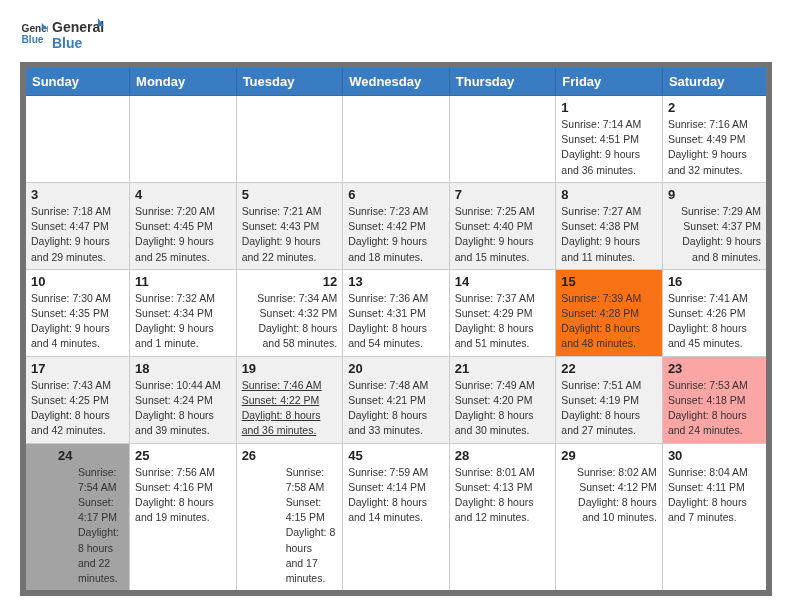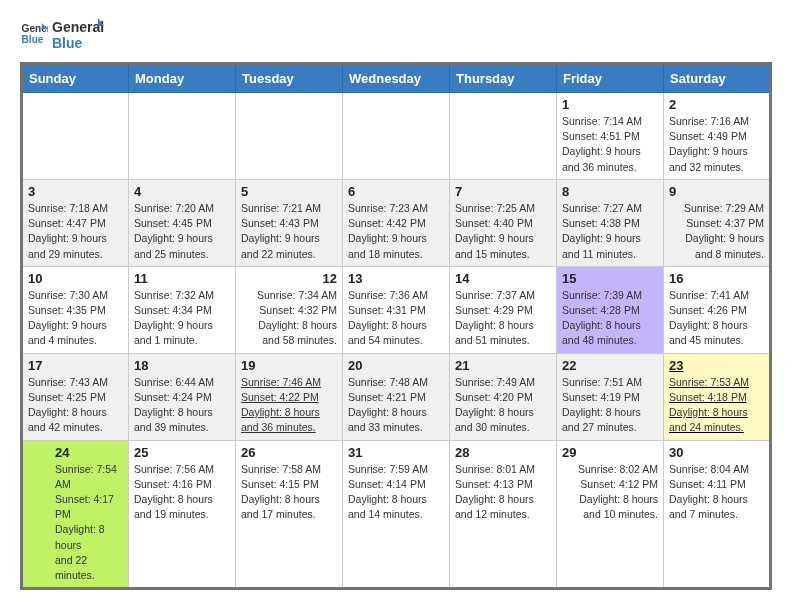--- a/index.html
+++ b/index.html
@@ -38,21 +38,21 @@
       font-weight: bold;
       color: #333;
     }
     .location {
       font-size: 15px;
       color: #555;
     }
     .calendar {
       width: 100%;
       border-collapse: collapse;
-      border: 3px solid #737373;
+      border: 6px solid #737373;
     }
     .calendar th {
       background-color: #3a7cc1;
       color: #fff;
       font-size: 13px;
       font-weight: bold;
       padding: 6px 6px;
       border: 1px solid #2e6baa;
       text-align: left;
     }
@@ -228,21 +228,21 @@
 Daylight: 8 hours
 and 54 minutes.</div>
           </td>
           <td style="background: rgb(255, 255, 255);">
             <span class="day-num">14</span>
             <div class="day-info" style="white-space: pre-line;">Sunrise: 7:37 AM
 Sunset: 4:29 PM
 Daylight: 8 hours
 and 51 minutes.</div>
           </td>
-          <td style="background: #c4b5fd;">
+          <td style="background: #f97316;">
             <span class="day-num">15</span>
             <div class="day-info" style="white-space: pre-line;">Sunrise: 7:39 AM
 Sunset: 4:28 PM
 Daylight: 8 hours
 and 48 minutes.</div>
           </td>
           <td style="background: rgb(255, 255, 255);">
             <span class="day-num">16</span>
             <div class="day-info" style="white-space: pre-line;">Sunrise: 7:41 AM
 Sunset: 4:26 PM
@@ -253,21 +253,21 @@
         <tr>
           <td style="background: rgb(240, 240, 240);">
             <span class="day-num">17</span>
             <div class="day-info" style="white-space: pre-line;">Sunrise: 7:43 AM
 Sunset: 4:25 PM
 Daylight: 8 hours
 and 42 minutes.</div>
           </td>
           <td style="background: rgb(240, 240, 240);">
             <span class="day-num">18</span>
-            <div class="day-info" style="white-space: pre-line;">Sunrise: 6:44 AM
+            <div class="day-info" style="white-space: pre-line;">Sunrise: 10:44 AM
 Sunset: 4:24 PM
 Daylight: 8 hours
 and 39 minutes.</div>
           </td>
           <td style="background: rgb(240, 240, 240);">
             <span class="day-num">19</span>
             <div class="day-info" style="white-space: pre-line; text-decoration: underline;">Sunrise: 7:46 AM
 Sunset: 4:22 PM
 Daylight: 8 hours
 and 36 minutes.</div>
@@ -286,52 +286,52 @@
 Daylight: 8 hours
 and 30 minutes.</div>
           </td>
           <td style="background: rgb(240, 240, 240);">
             <span class="day-num">22</span>
             <div class="day-info" style="white-space: pre-line;">Sunrise: 7:51 AM
 Sunset: 4:19 PM
 Daylight: 8 hours
 and 27 minutes.</div>
           </td>
-          <td style="background: #fef9c3; text-decoration: underline;">
+          <td style="background: #fca5a5;">
             <span class="day-num">23</span>
             <div class="day-info" style="white-space: pre-line;">Sunrise: 7:53 AM
 Sunset: 4:18 PM
 Daylight: 8 hours
 and 24 minutes.</div>
           </td>
         </tr>
         <tr>
-          <td style="background: #bef264; padding-left: 32px;">
+          <td style="background: #a3a3a3; padding-left: 32px;">
             <span class="day-num">24</span>
-            <div class="day-info" style="white-space: pre-line;">Sunrise: 7:54 AM
+            <div class="day-info" style="white-space: pre-line; margin-left: 20px;">Sunrise: 7:54 AM
 Sunset: 4:17 PM
 Daylight: 8 hours
 and 22 minutes.</div>
           </td>
           <td style="background: rgb(255, 255, 255);">
             <span class="day-num">25</span>
             <div class="day-info" style="white-space: pre-line;">Sunrise: 7:56 AM
 Sunset: 4:16 PM
 Daylight: 8 hours
 and 19 minutes.</div>
           </td>
           <td style="background: rgb(255, 255, 255);">
             <span class="day-num">26</span>
-            <div class="day-info" style="white-space: pre-line;">Sunrise: 7:58 AM
+            <div class="day-info" style="white-space: pre-line; margin-left: 44px;">Sunrise: 7:58 AM
 Sunset: 4:15 PM
 Daylight: 8 hours
 and 17 minutes.</div>
           </td>
           <td style="background: rgb(255, 255, 255);">
-            <span class="day-num">31</span>
+            <span class="day-num">45</span>
             <div class="day-info" style="white-space: pre-line;">Sunrise: 7:59 AM
 Sunset: 4:14 PM
 Daylight: 8 hours
 and 14 minutes.</div>
           </td>
           <td style="background: rgb(255, 255, 255);">
             <span class="day-num">28</span>
             <div class="day-info" style="white-space: pre-line;">Sunrise: 8:01 AM
 Sunset: 4:13 PM
 Daylight: 8 hours

